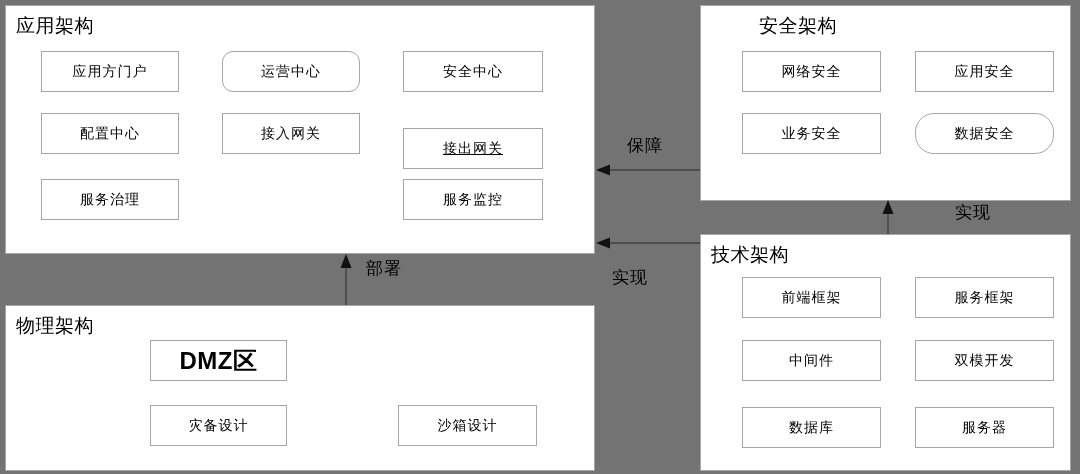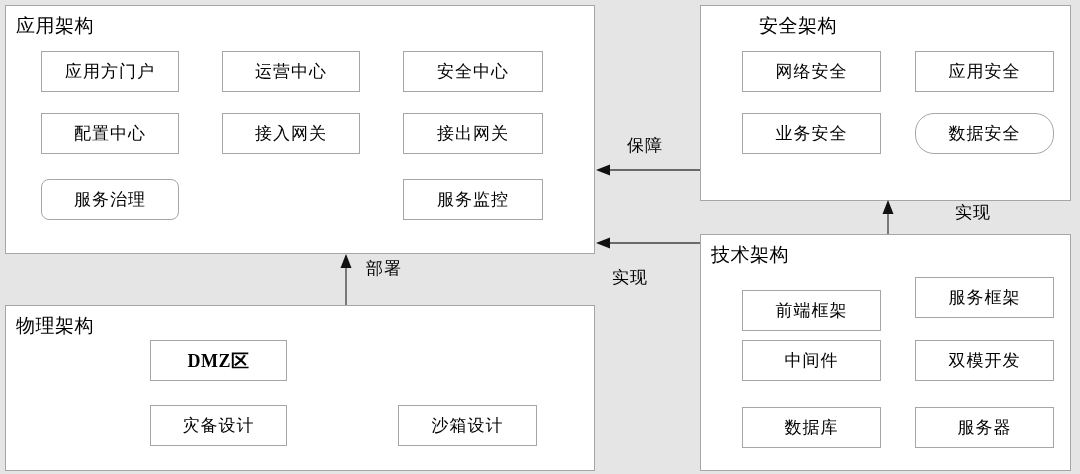--- a/index.html
+++ b/index.html
@@ -8,21 +8,21 @@
     background: #ffffff;
   }
   body {
     font-family: "Liberation Serif", "DejaVu Serif", serif;
     color: #000000;
   }
   #canvas {
     position: relative;
     width: 1080px;
     height: 474px;
-    background: #e5e5e5;
+    background: #737373;
     overflow: hidden;
   }
   .group-box {
     position: absolute;
     border: 1px solid #a6a6a6;
     background: #ffffff;
     box-sizing: border-box;
   }
   .group-title {
     position: absolute;
@@ -33,34 +33,34 @@
     color: #000000;
   }
   .node {
     position: absolute;
     border: 1px solid #a6a6a6;
     background: #ffffff;
     box-sizing: border-box;
     display: flex;
     align-items: center;
     justify-content: center;
-    font-size: 17px;
+    font-size: 14px;
     line-height: 1;
     letter-spacing: 1px;
     white-space: nowrap;
     color: #000000;
   }
   .node.dashed {
     border: 1px dashed #8c8c8c;
   }
   .node.bold-latin {
-    font-family: Liberation Serif, serif;
+    font-family: Liberation Sans, sans-serif;
     font-weight: bold;
     letter-spacing: 0.5px;
-    font-size: 18px;
+    font-size: 24px;
   }
   .edge-label {
     position: absolute;
     font-size: 17px;
     line-height: 19px;
     letter-spacing: 1px;
     white-space: nowrap;
     color: #000000;
   }
   .arrow-svg {
@@ -82,42 +82,42 @@
 </style>
 </head>
 <body>
 
 <div id="canvas">
 
   <div class="group-box" style="left:5px; top:5px; width:590px; height:249px;"></div>
   <div class="group-title" style="left:16px; top:16px;">应用架构</div>
 
   <div class="node" style="left:41px; top:51px; width:138px; height:41px;">应用方门户</div>
-  <div class="node" style="left:222px; top:51px; width:138px; height:41px;">运营中心</div>
+  <div class="node" style="left:222px; top:51px; width:138px; height:41px;border-radius:11px;">运营中心</div>
   <div class="node" style="left:403px; top:51px; width:140px; height:41px;">安全中心</div>
 
   <div class="node" style="left:41px; top:113px; width:138px; height:41px;">配置中心</div>
   <div class="node" style="left:222px; top:113px; width:138px; height:41px;">接入网关</div>
-  <div class="node" style="left:403px; top:113px; width:140px; height:41px;">接出网关</div>
+  <div class="node" style="left:403px; top:128px; width:140px; height:41px;text-decoration:underline;">接出网关</div>
 
-  <div class="node" style="left:41px; top:179px; width:138px; height:41px;border-radius:8px;">服务治理</div>
+  <div class="node" style="left:41px; top:179px; width:138px; height:41px;">服务治理</div>
   <div class="node" style="left:403px; top:179px; width:140px; height:41px;">服务监控</div>
 
   <div class="group-box" style="left:700px; top:5px; width:371px; height:196px;"></div>
   <div class="group-title" style="left:711px; top:16px;margin-left:48px;">安全架构</div>
 
   <div class="node" style="left:915px; top:51px; width:139px; height:41px;">应用安全</div>
   <div class="node" style="left:742px; top:51px; width:139px; height:41px;">网络安全</div>
   <div class="node" style="left:742px; top:113px; width:139px; height:41px;">业务安全</div>
   <div class="node" style="left:915px; top:113px; width:139px; height:41px;border-radius:19px;">数据安全</div>
 
   <div class="group-box" style="left:700px; top:234px; width:371px; height:237px;"></div>
   <div class="group-title" style="left:711px; top:245px;">技术架构</div>
 
-  <div class="node" style="left:742px; top:290px; width:139px; height:41px;">前端框架</div>
+  <div class="node" style="left:742px; top:277px; width:139px; height:41px;">前端框架</div>
   <div class="node" style="left:915px; top:277px; width:139px; height:41px;">服务框架</div>
   <div class="node" style="left:742px; top:340px; width:139px; height:41px;">中间件</div>
   <div class="node" style="left:915px; top:340px; width:139px; height:41px;">双模开发</div>
   <div class="node" style="left:742px; top:407px; width:139px; height:41px;">数据库</div>
   <div class="node" style="left:915px; top:407px; width:139px; height:41px;">服务器</div>
 
   <div class="group-box" style="left:5px; top:305px; width:590px; height:166px;"></div>
   <div class="group-title" style="left:16px; top:316px;">物理架构</div>
 
   <div class="node bold-latin" style="left:150px; top:340px; width:137px; height:41px;">DMZ区</div>

